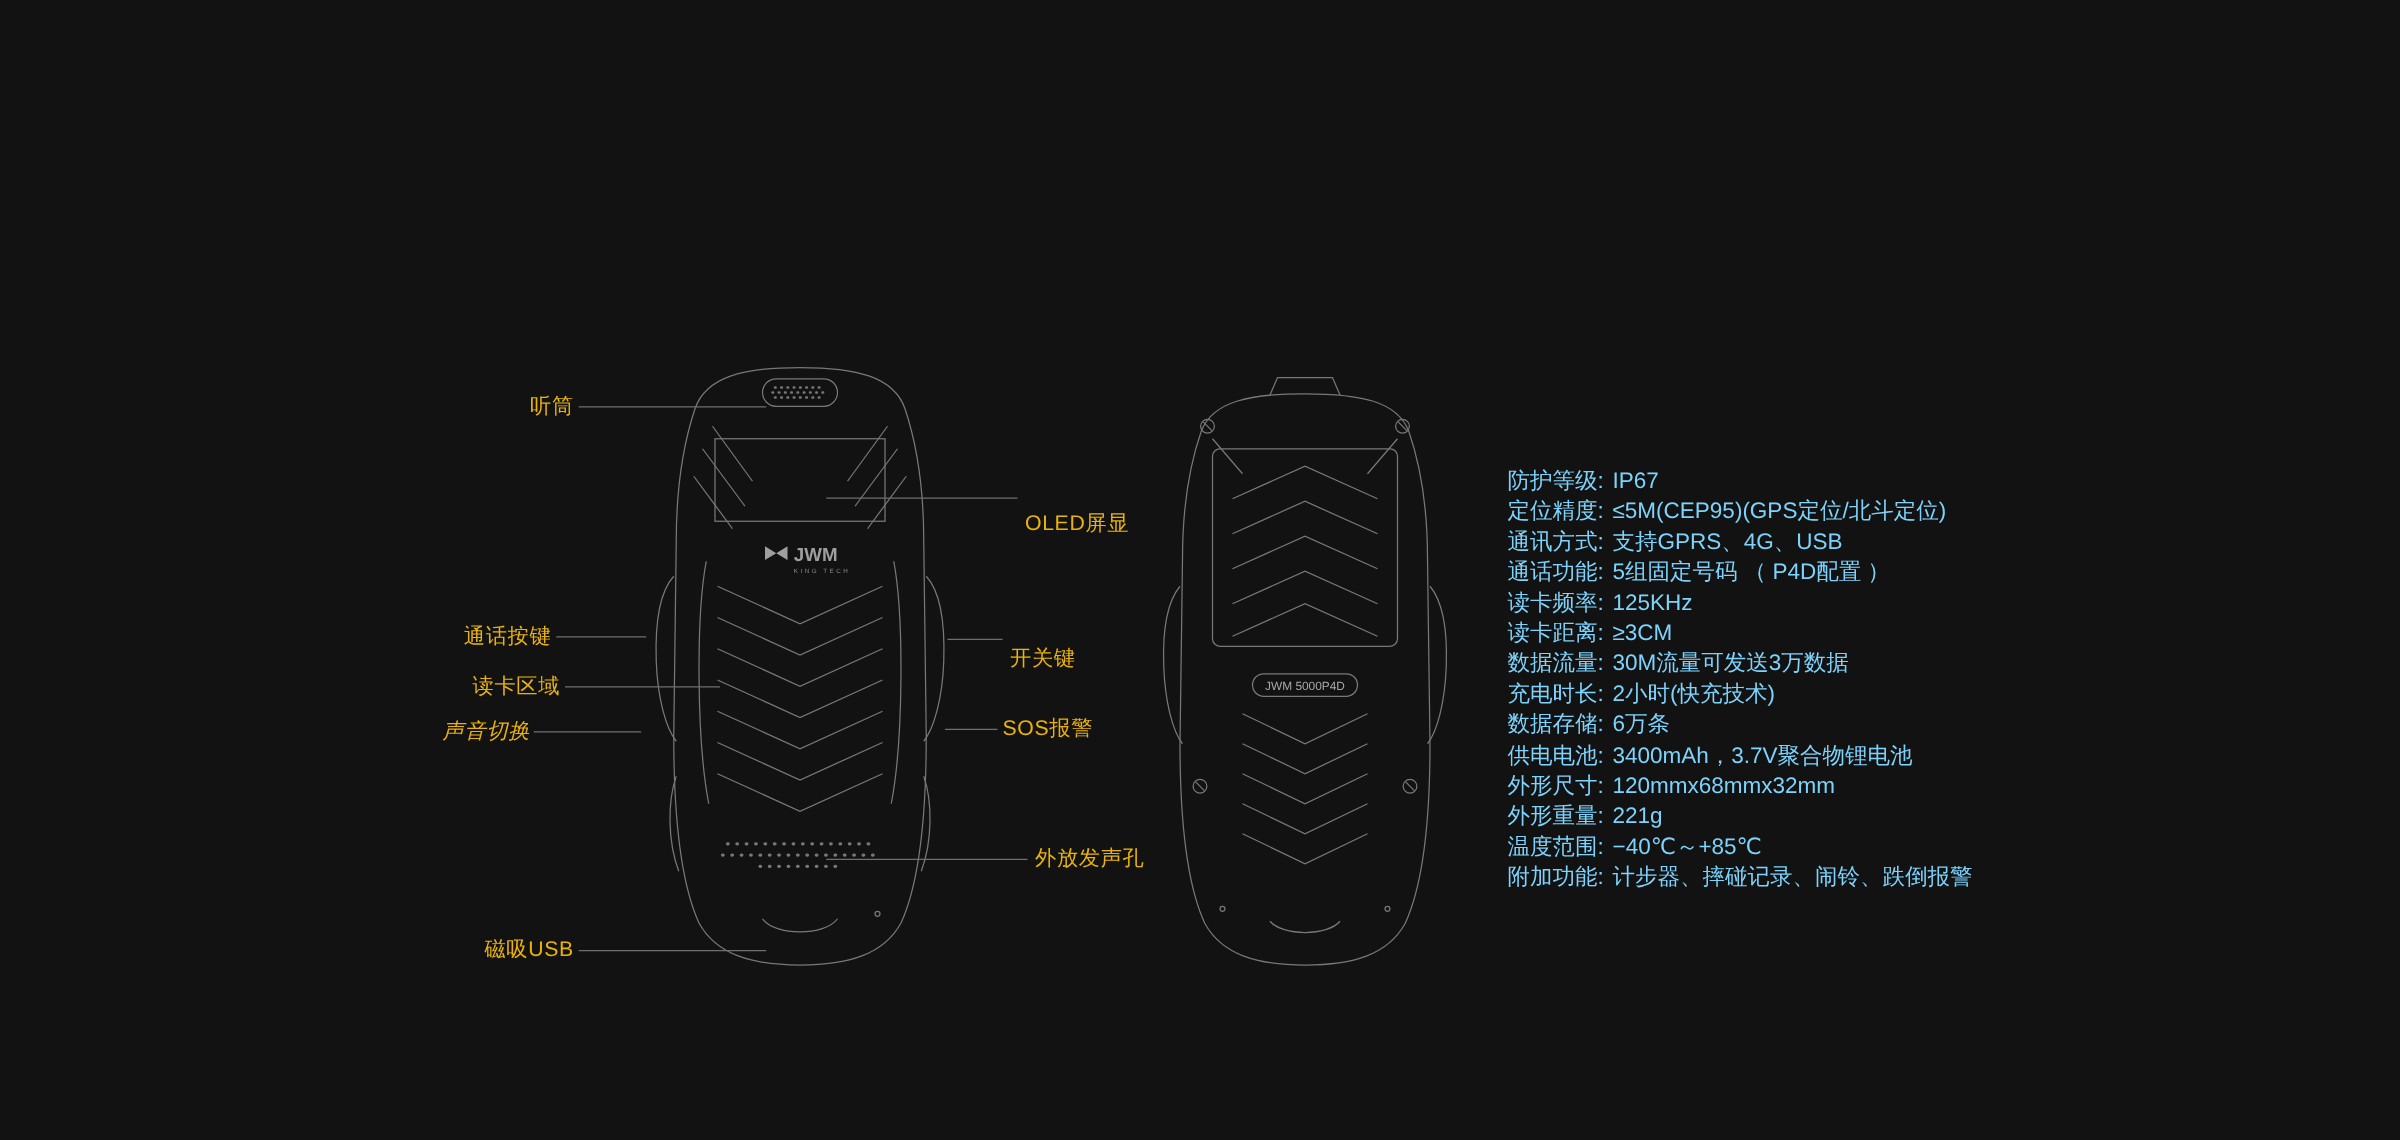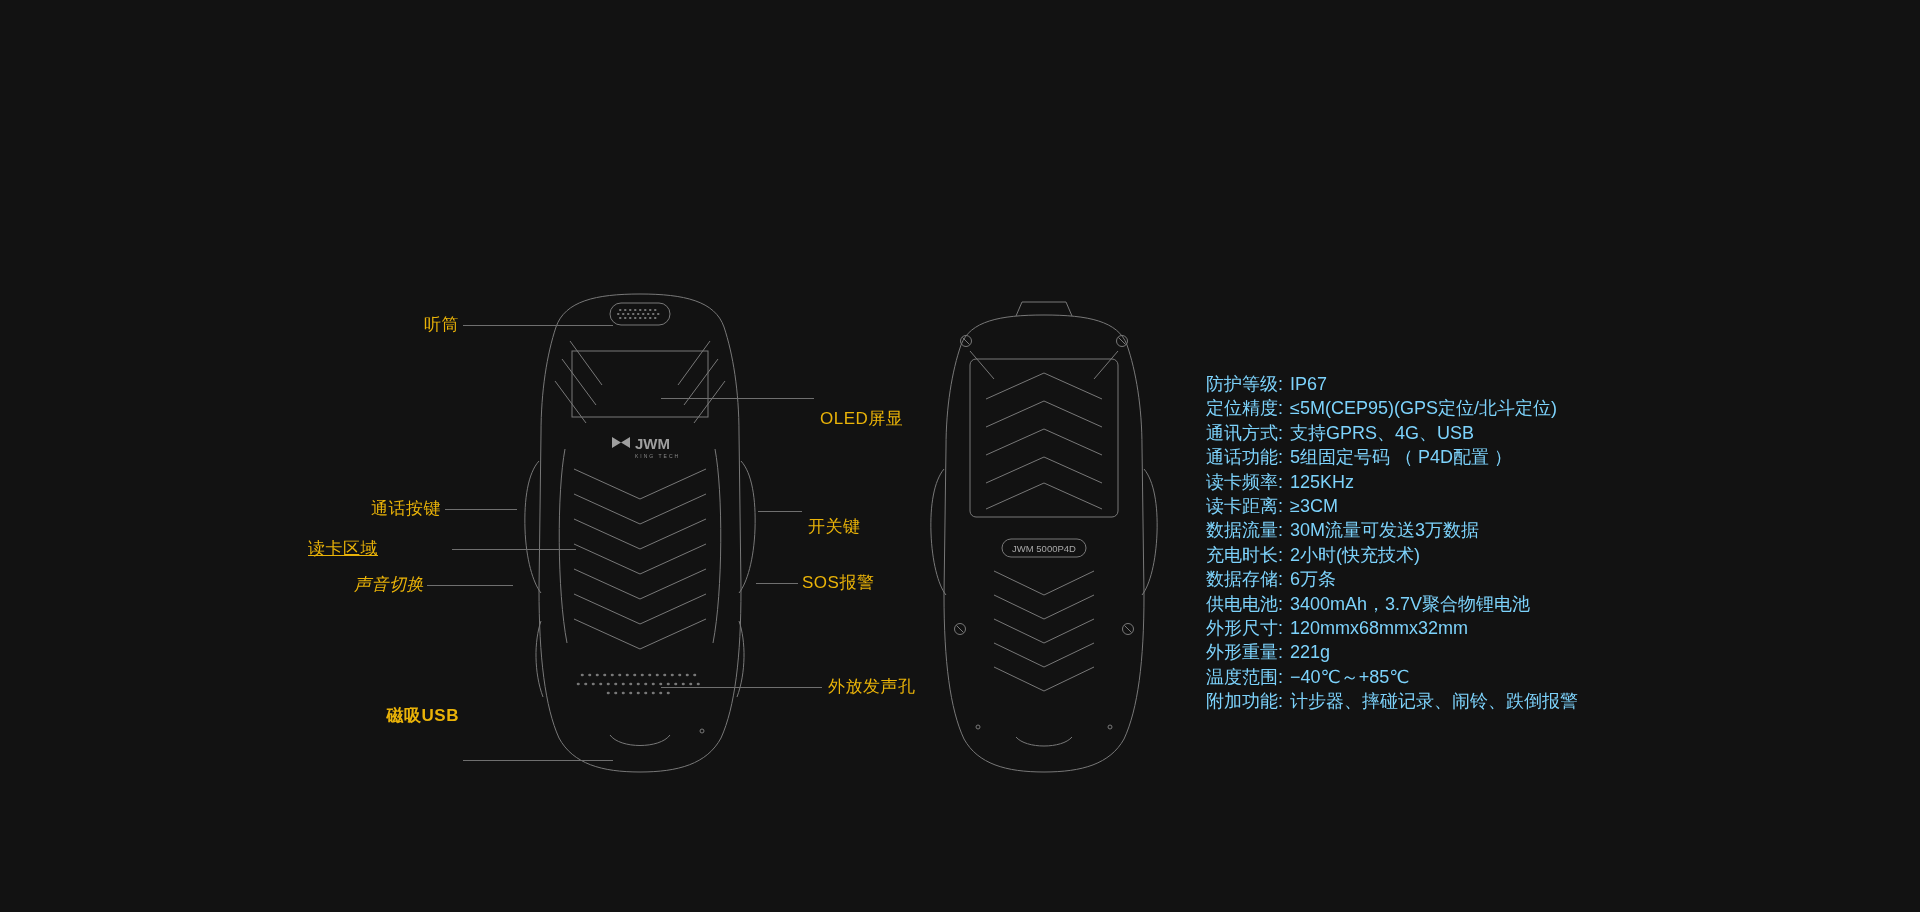--- a/index.html
+++ b/index.html
@@ -120,23 +120,23 @@
       <path d="M32 170 C22 182 18 206 19 234 C20 262 26 286 34 296"></path>
       <path d="M232 170 C242 182 246 206 245 234 C244 262 238 286 230 296"></path>
     </g>
     <path d="M104 438 C114 450 150 450 160 438"></path>
     <circle cx="66" cy="428" r="2"></circle>
     <circle cx="198" cy="428" r="2"></circle>
   </svg>
 
   <span class="callout-label" style="right:1461px; top:316px;">听筒</span>
   <span class="callout-label" style="right:1479px; top:500px;">通话按键</span>
-  <span class="callout-label" style="right:1542px; top:540px;text-decoration:underline;">读卡区域</span>
+  <span class="callout-label" style="right:1472px; top:540px;">读卡区域</span>
   <span class="callout-label" style="right:1496px; top:576px;font-style:italic;">声音切换</span>
-  <span class="callout-label" style="right:1461px; top:707px;font-weight:bold;">磁吸USB</span>
+  <span class="callout-label" style="right:1461px; top:751px;">磁吸USB</span>
 
   <span class="callout-label" style="left:820px; top:382px;margin-top:28px;">OLED屏显</span>
   <span class="callout-label" style="left:808px; top:502px;margin-top:16px;">开关键</span>
   <span class="callout-label" style="left:802px; top:574px;">SOS报警</span>
   <span class="callout-label" style="left:828px; top:678px;">外放发声孔</span>
 
   <div class="callout-line" style="left:463px; top:325px; width:150px;"></div>
   <div class="callout-line" style="left:661px; top:398px; width:153px;"></div>
   <div class="callout-line" style="left:445px; top:509px; width:72px;"></div>
   <div class="callout-line" style="left:452px; top:549px; width:124px;"></div>

